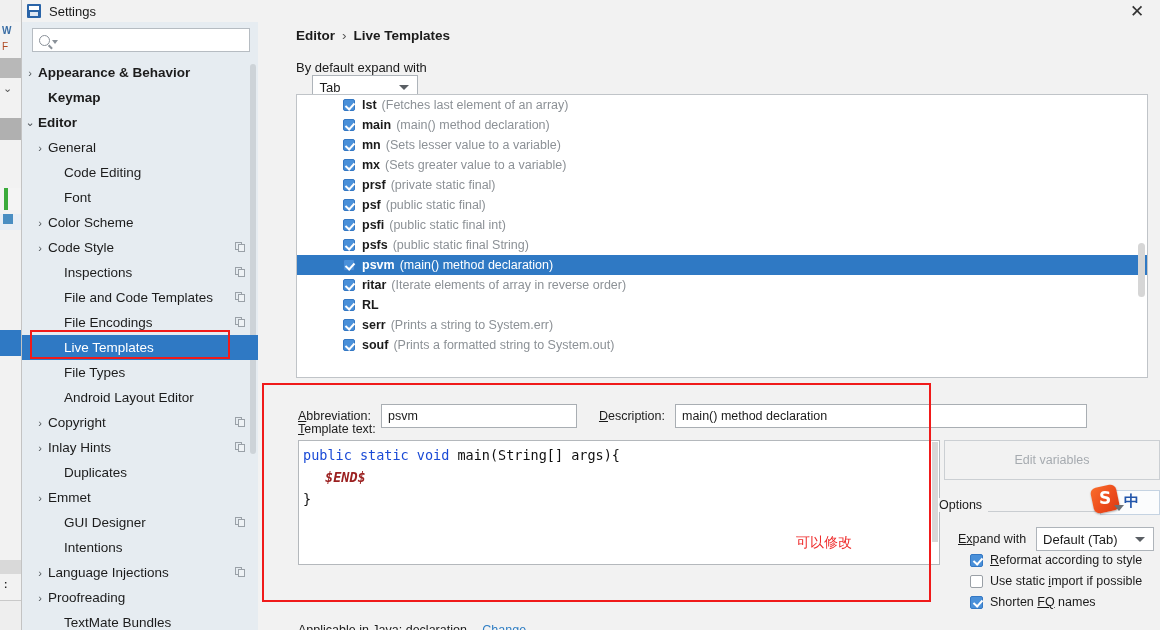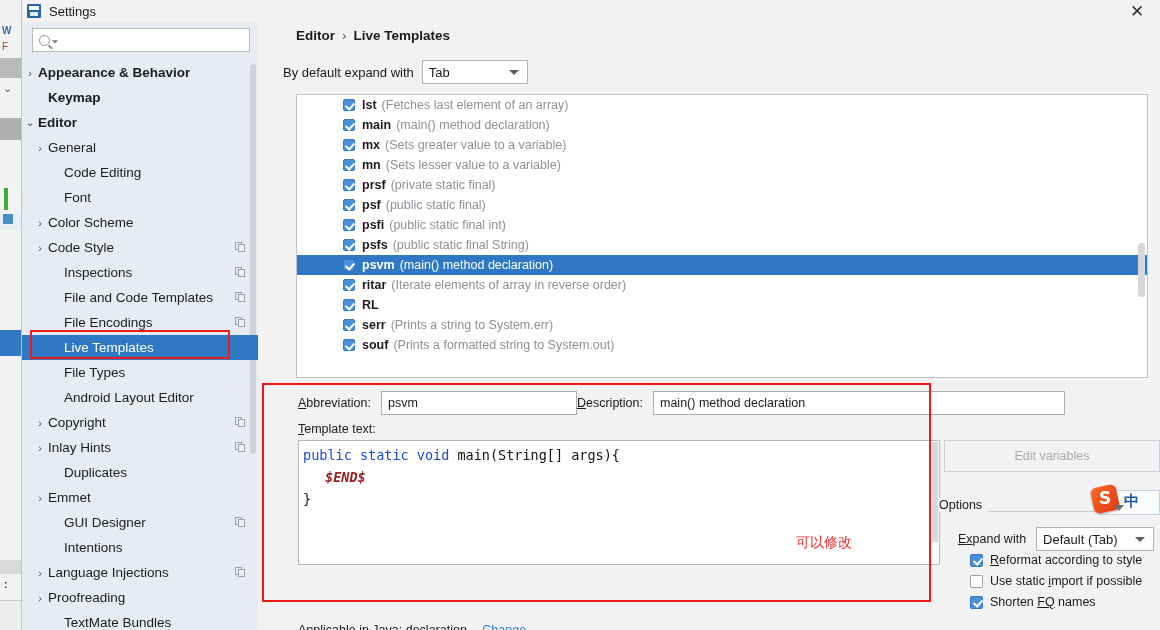--- a/index.html
+++ b/index.html
@@ -80,21 +80,21 @@
   .tnode .copyic i { left: 3px; top: 2px; width: 7px; height: 8px; background: #eef2f5; }
   .tree-scroll { position: absolute; right: 2px; top: 4px; width: 6px; height: 390px;
                  background: #cdd3d8; border-radius: 3px; }
 
   
   .content { position: absolute; left: 236px; top: 22px; width: 902px; height: 608px;
              background: #f2f2f2; }
   .breadcrumb { position: absolute; left: 38px; top: 6px; font-size: 13.5px; font-weight: bold; color: #1b1b1b; }
   .breadcrumb .sep { font-weight: normal; color: #555; margin: 0 7px; }
 
-  .expandrow { position: absolute; left: 25px; top: 38px; display: flex; align-items: center; }
+  .expandrow { position: absolute; left: 38px; top: 38px; display: flex; align-items: center; flex-direction: column; }
   .expandrow .lab { font-size: 13px; color: #1b1b1b; margin-right: 8px; }
   .combo { height: 24px; min-width: 106px; background: #fff; border: 1px solid #aeb4ba;
            display: flex; align-items: center; padding: 0 6px; position: relative; }
   .combo .cv { font-size: 13px; color: #1b1b1b; }
   .combo .cc { position: absolute; right: 8px; width: 0; height: 0;
                border-left: 5px solid transparent; border-right: 5px solid transparent;
                border-top: 5px solid #5a5f64; }
 
   
   .listbox { position: absolute; left: 38px; top: 72px; width: 852px; height: 284px;
@@ -108,41 +108,41 @@
   .lname { font-size: 12.5px; font-weight: bold; color: #1b1b1b; }
   .ldesc { font-size: 12.5px; color: #8c9196; margin-left: 5px; }
   .lrow.sel .lname, .lrow.sel .ldesc { color: #ffffff; }
   .list-scroll { position: absolute; right: 2px; width: 7px; background: #d6d6d6; border-radius: 4px; }
 
   
   .rtools { position: absolute; left: 896px; top: 72px; width: 40px; height: 120px; }
   .tbtn { width: 40px; height: 30px; display: flex; align-items: center; justify-content: center; }
 
   
-  .formrow { position: absolute; left: 40px; top: 368px; width: 852px; height: 26px;
+  .formrow { position: absolute; left: 40px; top: 381px; width: 852px; height: 26px;
              display: flex; align-items: center; }
   .flabel { font-size: 12.5px; color: #1b1b1b; }
   .flabel u { text-decoration: underline; }
   .ftext { height: 24px; background: #fff; border: 1px solid #a9aeb3; padding: 0 6px;
            display: flex; align-items: center; font-size: 12.5px; color: #1b1b1b; }
 
   .ttlabel { position: absolute; left: 40px; top: 400px; font-size: 12.5px; color: #1b1b1b; }
   .editor { position: absolute; left: 40px; top: 418px; width: 642px; height: 125px;
             background: #fff; border: 1px solid #b4b8bc; overflow: hidden; }
   .code { font-family: "DejaVu Sans Mono", monospace; font-size: 13.5px; line-height: 22px;
           padding: 3px 0 0 4px; white-space: pre; }
   .kw { color: #1a4ad6; }
   .plain { color: #101010; }
   .endvar { color: #9b2020; font-style: italic; font-weight: bold; }
   .ed-scroll { position: absolute; right: 1px; top: 1px; width: 6px; height: 100px; background: #d8d8d8; }
   .cn-note { position: absolute; left: 501px; top: 512px; font-size: 14px; color: #ee2b2b;
              font-family: "DejaVu Sans", sans-serif; margin-left: 37px; }
 
   
-  .editvars { position: absolute; left: 686px; top: 418px; width: 216px; height: 32px;
+  .editvars { position: absolute; left: 686px; top: 418px; width: 216px; height: 40px;
               border: 1px solid #cbcfd3; background: #f2f2f2;
               display: flex; align-items: center; justify-content: center;
               font-size: 12.5px; color: #a6abb0; }
   .optlegend { position: absolute; left: 681px; top: 476px; font-size: 12.5px; color: #1b1b1b;
                background: #f2f2f2; padding-right: 5px; z-index: 3; }
   .optline { position: absolute; left: 730px; top: 489px; width: 172px; height: 1px; background: #c9cdd1; }
   .optrow { position: absolute; left: 700px; display: flex; align-items: center; }
   .ocbx { width: 13px; height: 13px; border: 1px solid #9aa0a6; background: #fff;
           border-radius: 2px; position: relative; flex: none; margin-right: 7px; }
   .ocbx.on { background: #4a90d9; border-color: #3478c4; }
@@ -371,27 +371,27 @@
               <span class="lname">lst</span>
               <span class="ldesc">(Fetches last element of an array)</span>
             </div>
             <div class="lrow">
               <span class="cbx"></span>
               <span class="lname">main</span>
               <span class="ldesc">(main() method declaration)</span>
             </div>
             <div class="lrow">
               <span class="cbx"></span>
+              <span class="lname">mn</span>
+              <span class="ldesc">(Sets lesser value to a variable)</span>
+            </div>
+            <div class="lrow">
+              <span class="cbx"></span>
               <span class="lname">mx</span>
               <span class="ldesc">(Sets greater value to a variable)</span>
-            </div>
-            <div class="lrow">
-              <span class="cbx"></span>
-              <span class="lname">mn</span>
-              <span class="ldesc">(Sets lesser value to a variable)</span>
             </div>
             <div class="lrow">
               <span class="cbx"></span>
               <span class="lname">prsf</span>
               <span class="ldesc">(private static final)</span>
             </div>
             <div class="lrow">
               <span class="cbx"></span>
               <span class="lname">psf</span>
               <span class="ldesc">(public static final)</span>
@@ -439,21 +439,21 @@
         <div class="tbtn"></div>
         <div class="tbtn"></div>
         <div class="tbtn"></div>
       </div>
 
       <div class="formrow">
         <span class="flabel"><u>A</u><span>bbreviation:</span></span>
         <div class="ftext" style="width:196px;margin-left:10px">
           <span>psvm</span>
         </div>
-        <span class="flabel" style=""><u>D</u><span>escription:</span></span>
+        <span class="flabel" style="margin-left:22px"><u>D</u><span>escription:</span></span>
         <div class="ftext" style="width:412px;margin-left:10px">
           <span>main() method declaration</span>
         </div>
       </div>
 
       <div class="ttlabel"><u>T</u><span>emplate text:</span></div>
 
       <div class="editor">
         <div class="code"><span class="kw">public static void </span><span class="plain">main(String[] args){</span>
 <span style="display:inline-block;width:22px"></span><span class="endvar">$END$</span>

